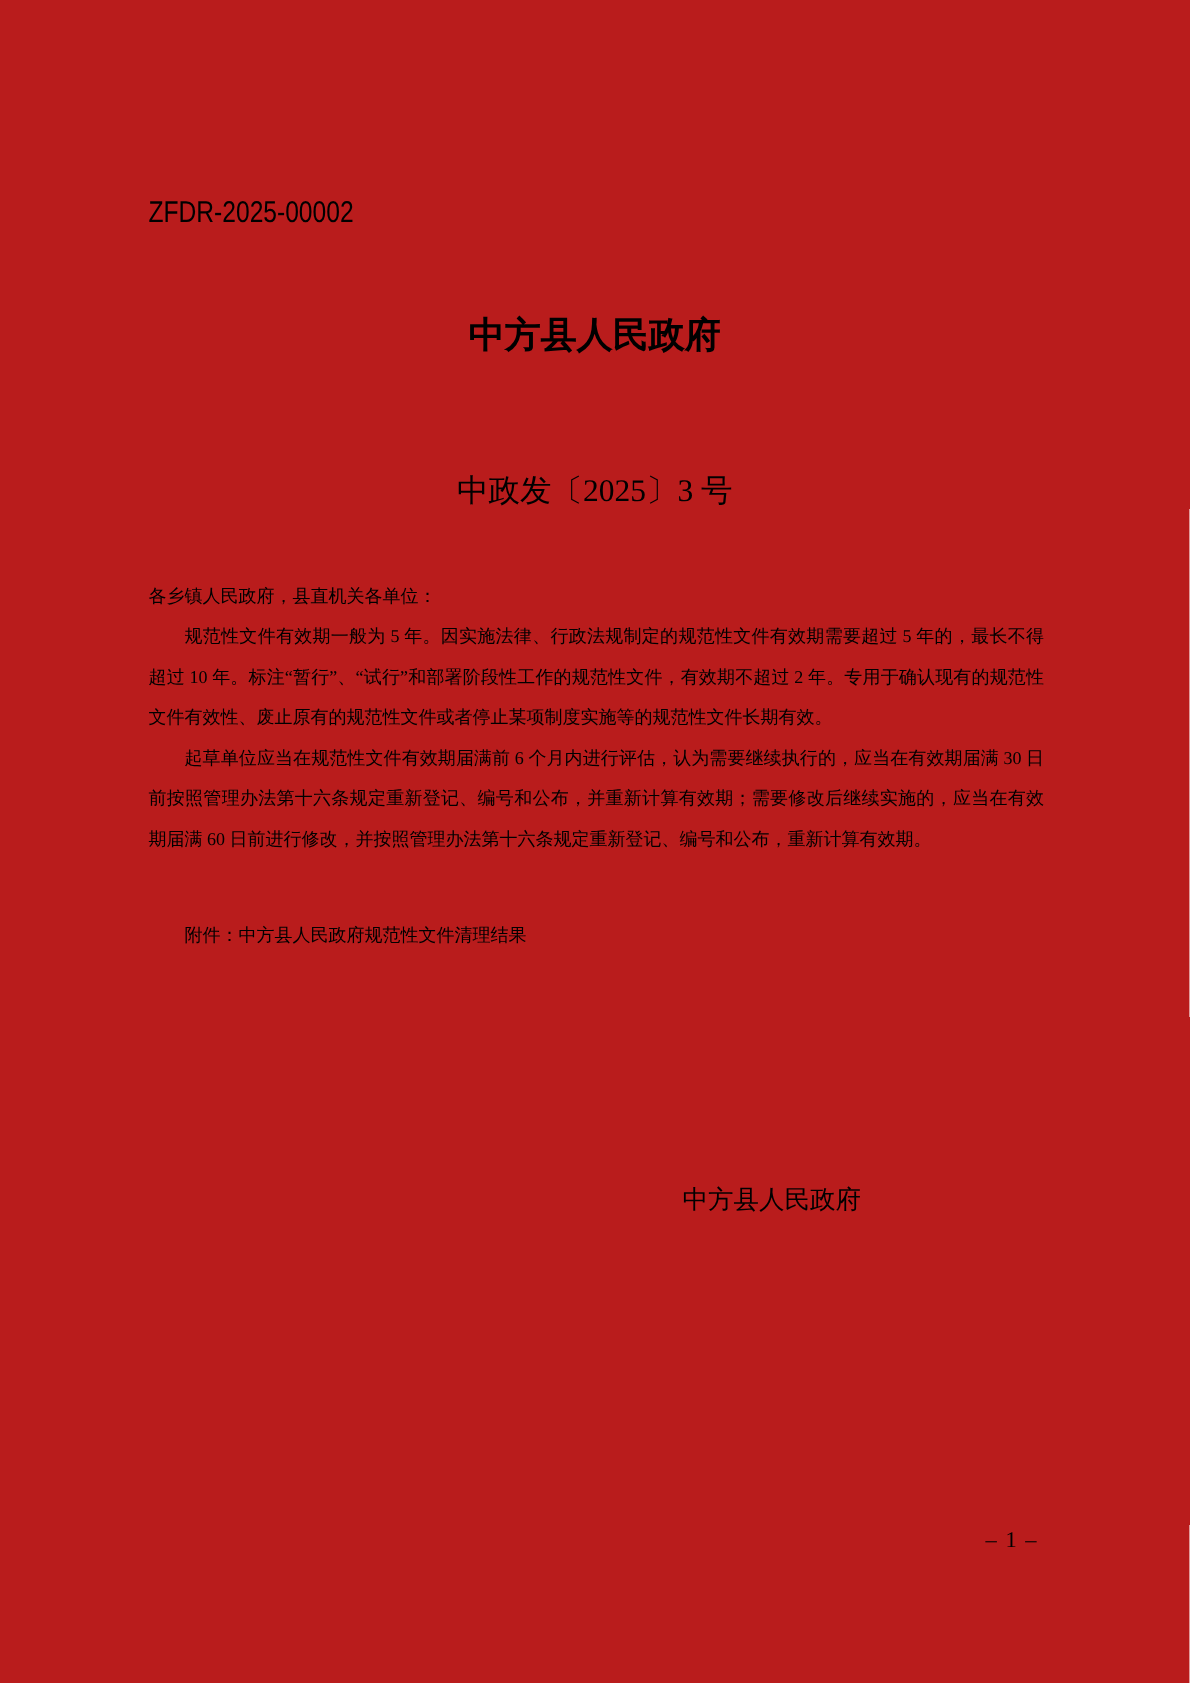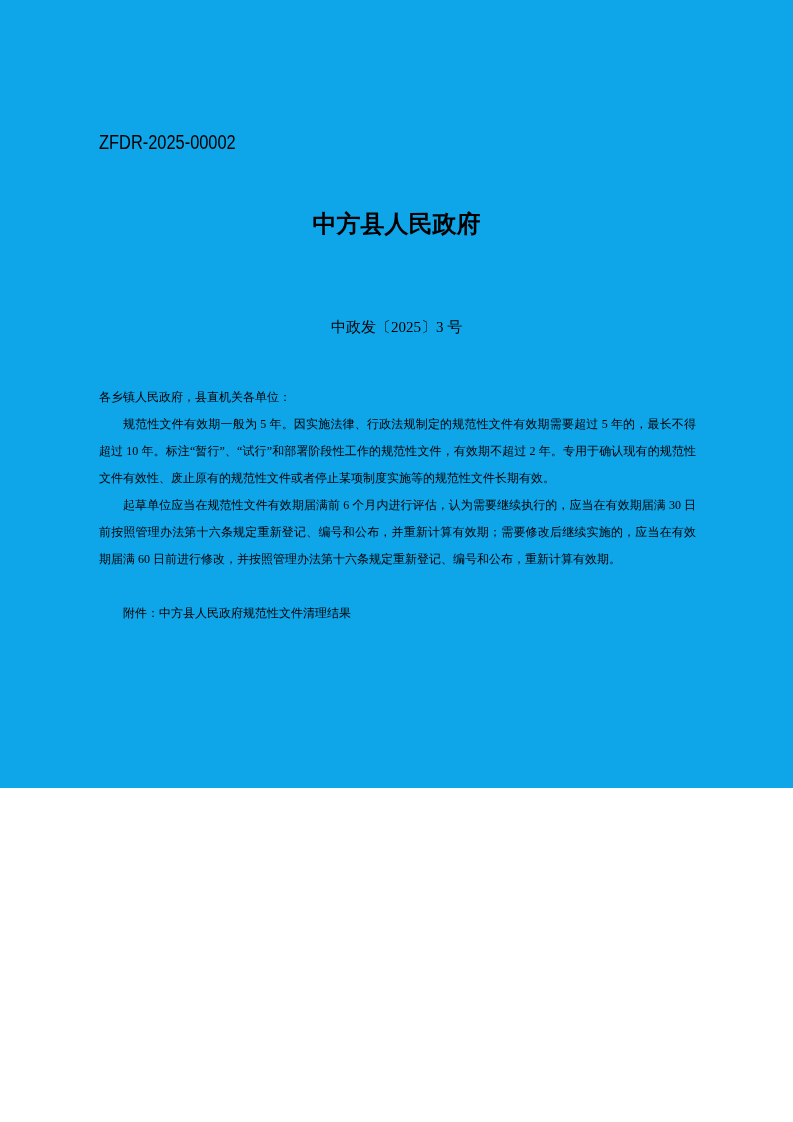--- a/index.html
+++ b/index.html
@@ -3,22 +3,22 @@
 <meta charset="utf-8">
 <style>
   html, body {
     margin: 0;
     padding: 0;
     background: #ffffff;
   }
   .page {
     position: relative;
     width: 793px;
-    height: 788px;
-    background: #0ea5e9;
+    height: 1122px;
+    background: #b91c1c;
     color: #000000;
     font-family: "Liberation Serif", "DejaVu Serif", serif;
     overflow: hidden;
   }
   .doc-id {
     position: absolute;
     left: 99px;
     top: 131px;
     font-family: "Liberation Sans", "DejaVu Sans", sans-serif;
     font-size: 20px;
@@ -36,41 +36,41 @@
     font-weight: bold;
     font-size: 24px;
     line-height: 41px;
   }
   .doc-number {
     position: absolute;
     left: 0;
     right: 0;
     top: 313px;
     text-align: center;
-    font-size: 15px;
+    font-size: 21px;
     line-height: 28px;
   }
   .body-text {
     position: absolute;
     left: 99px;
     width: 597px;
     top: 384px;
     font-size: 12px;
     line-height: 27px;
     text-align: justify;
   }
   .body-text p {
     margin: 0;
     text-indent: 2em;
   }
   .body-text p.salutation {
     text-indent: 0;
   }
   .body-text p.attachment {
-    margin-top: 27px;
+    margin-top: 37px;
   }
   .signature {
     position: absolute;
     left: 455px;
     top: 786px;
     font-size: 17px;
     line-height: 28px;
     white-space: nowrap;
   }
   .page-number {

